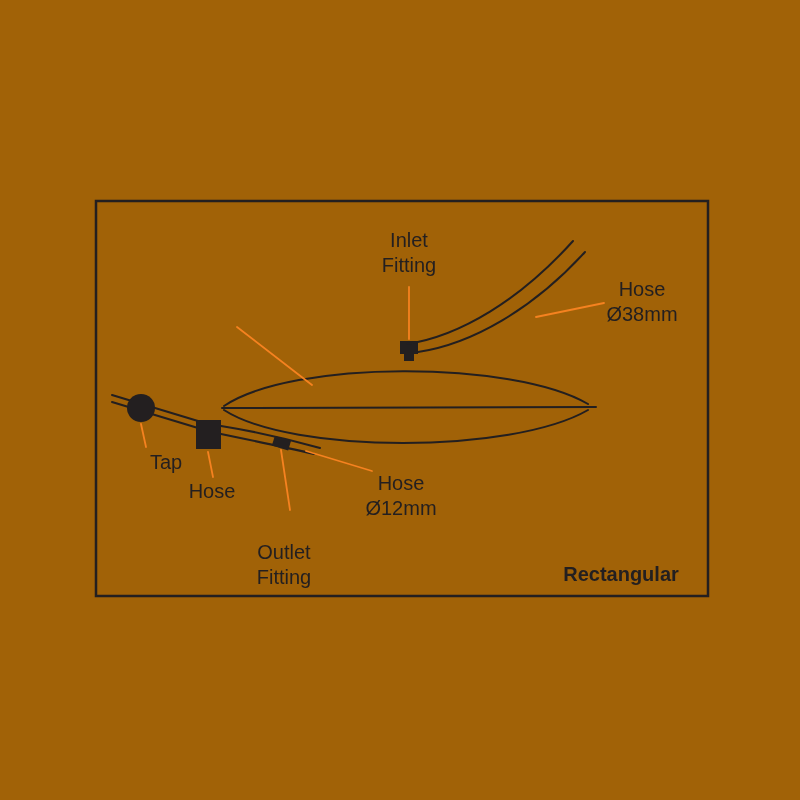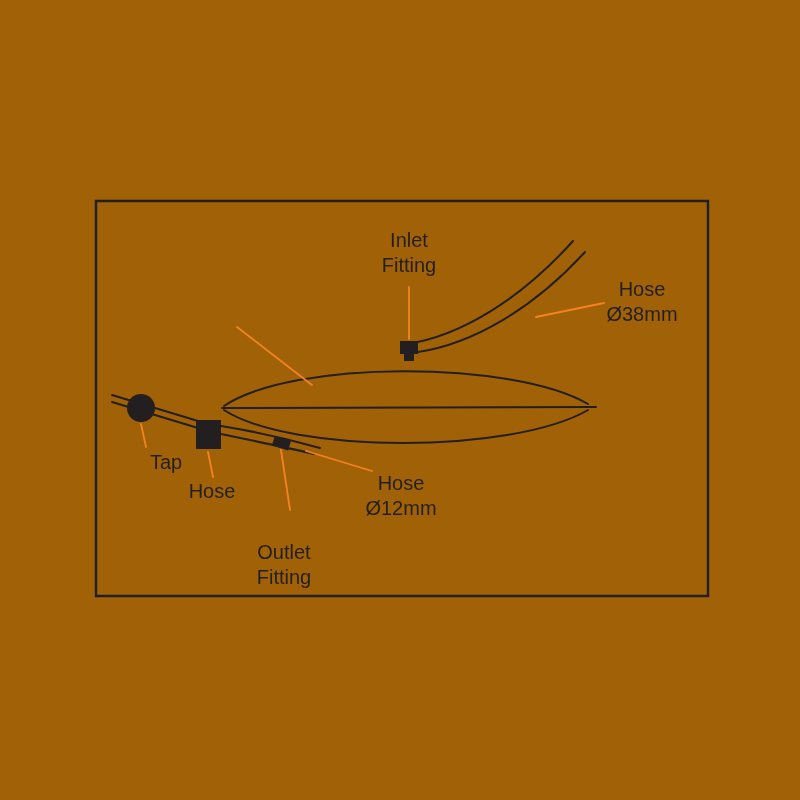--- a/index.html
+++ b/index.html
@@ -85,14 +85,15 @@
   <div class="label" style="left:284px;top:540px;">
     <div>Outlet</div>
     <div>Fitting</div>
   </div>
 
   <div class="label" style="left:401px;top:471px;">
     <div>Hose</div>
     <div>Ø12mm</div>
   </div>
 
+  <div class="label bold" style="left:621px;top:562px;">Rectangular</div>
 
 </div>
 
 </body></html>

